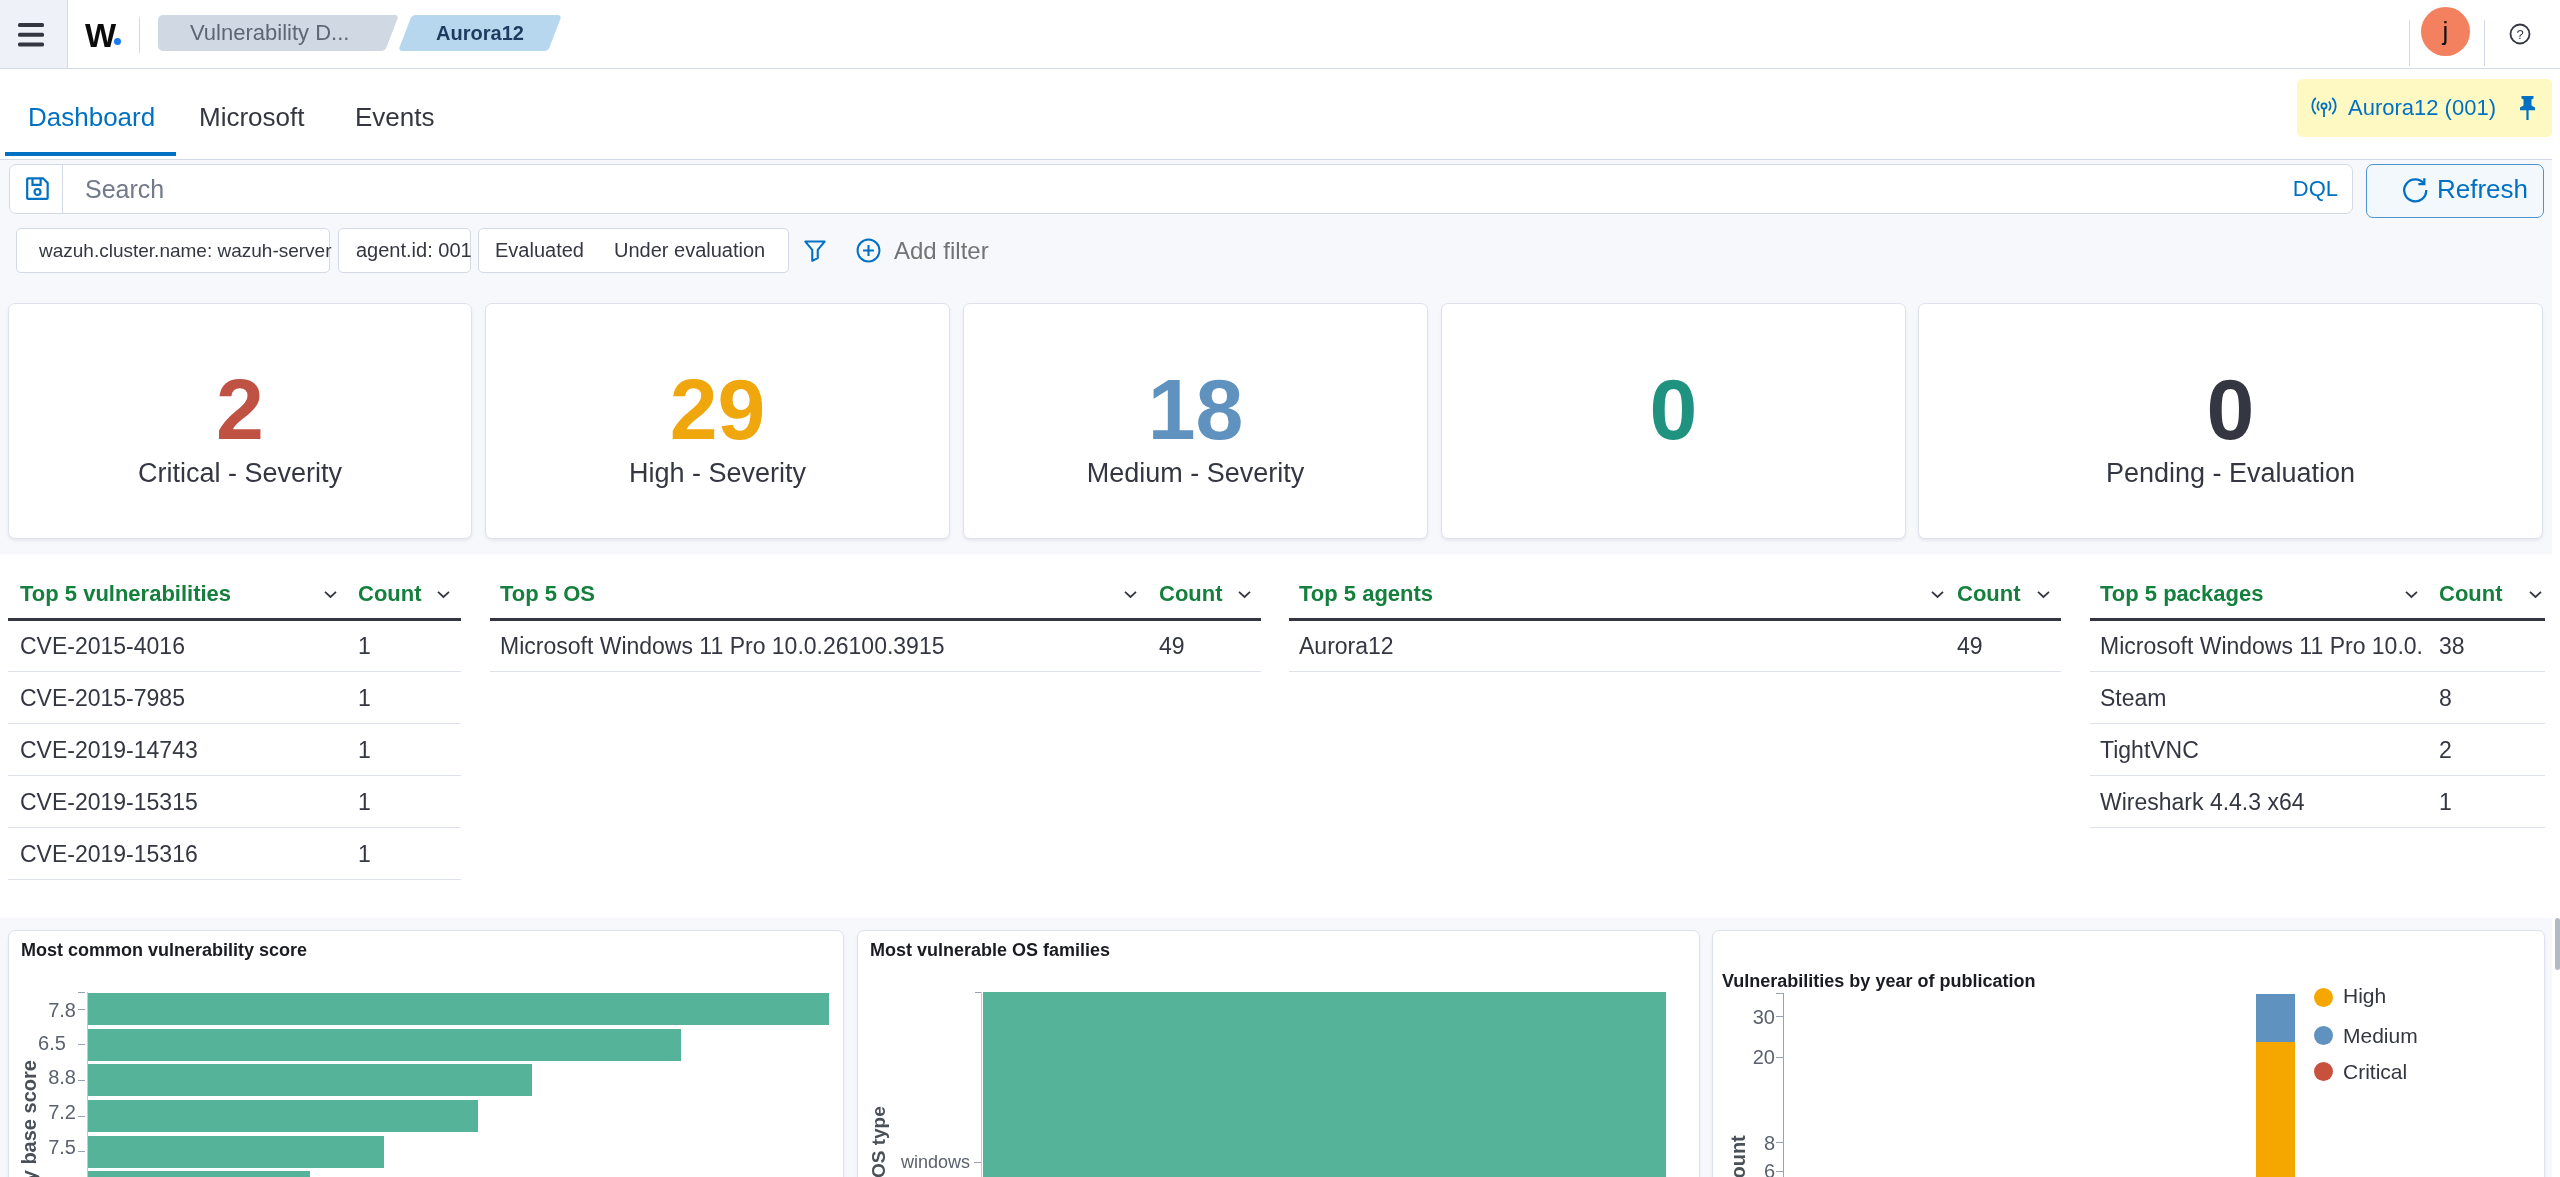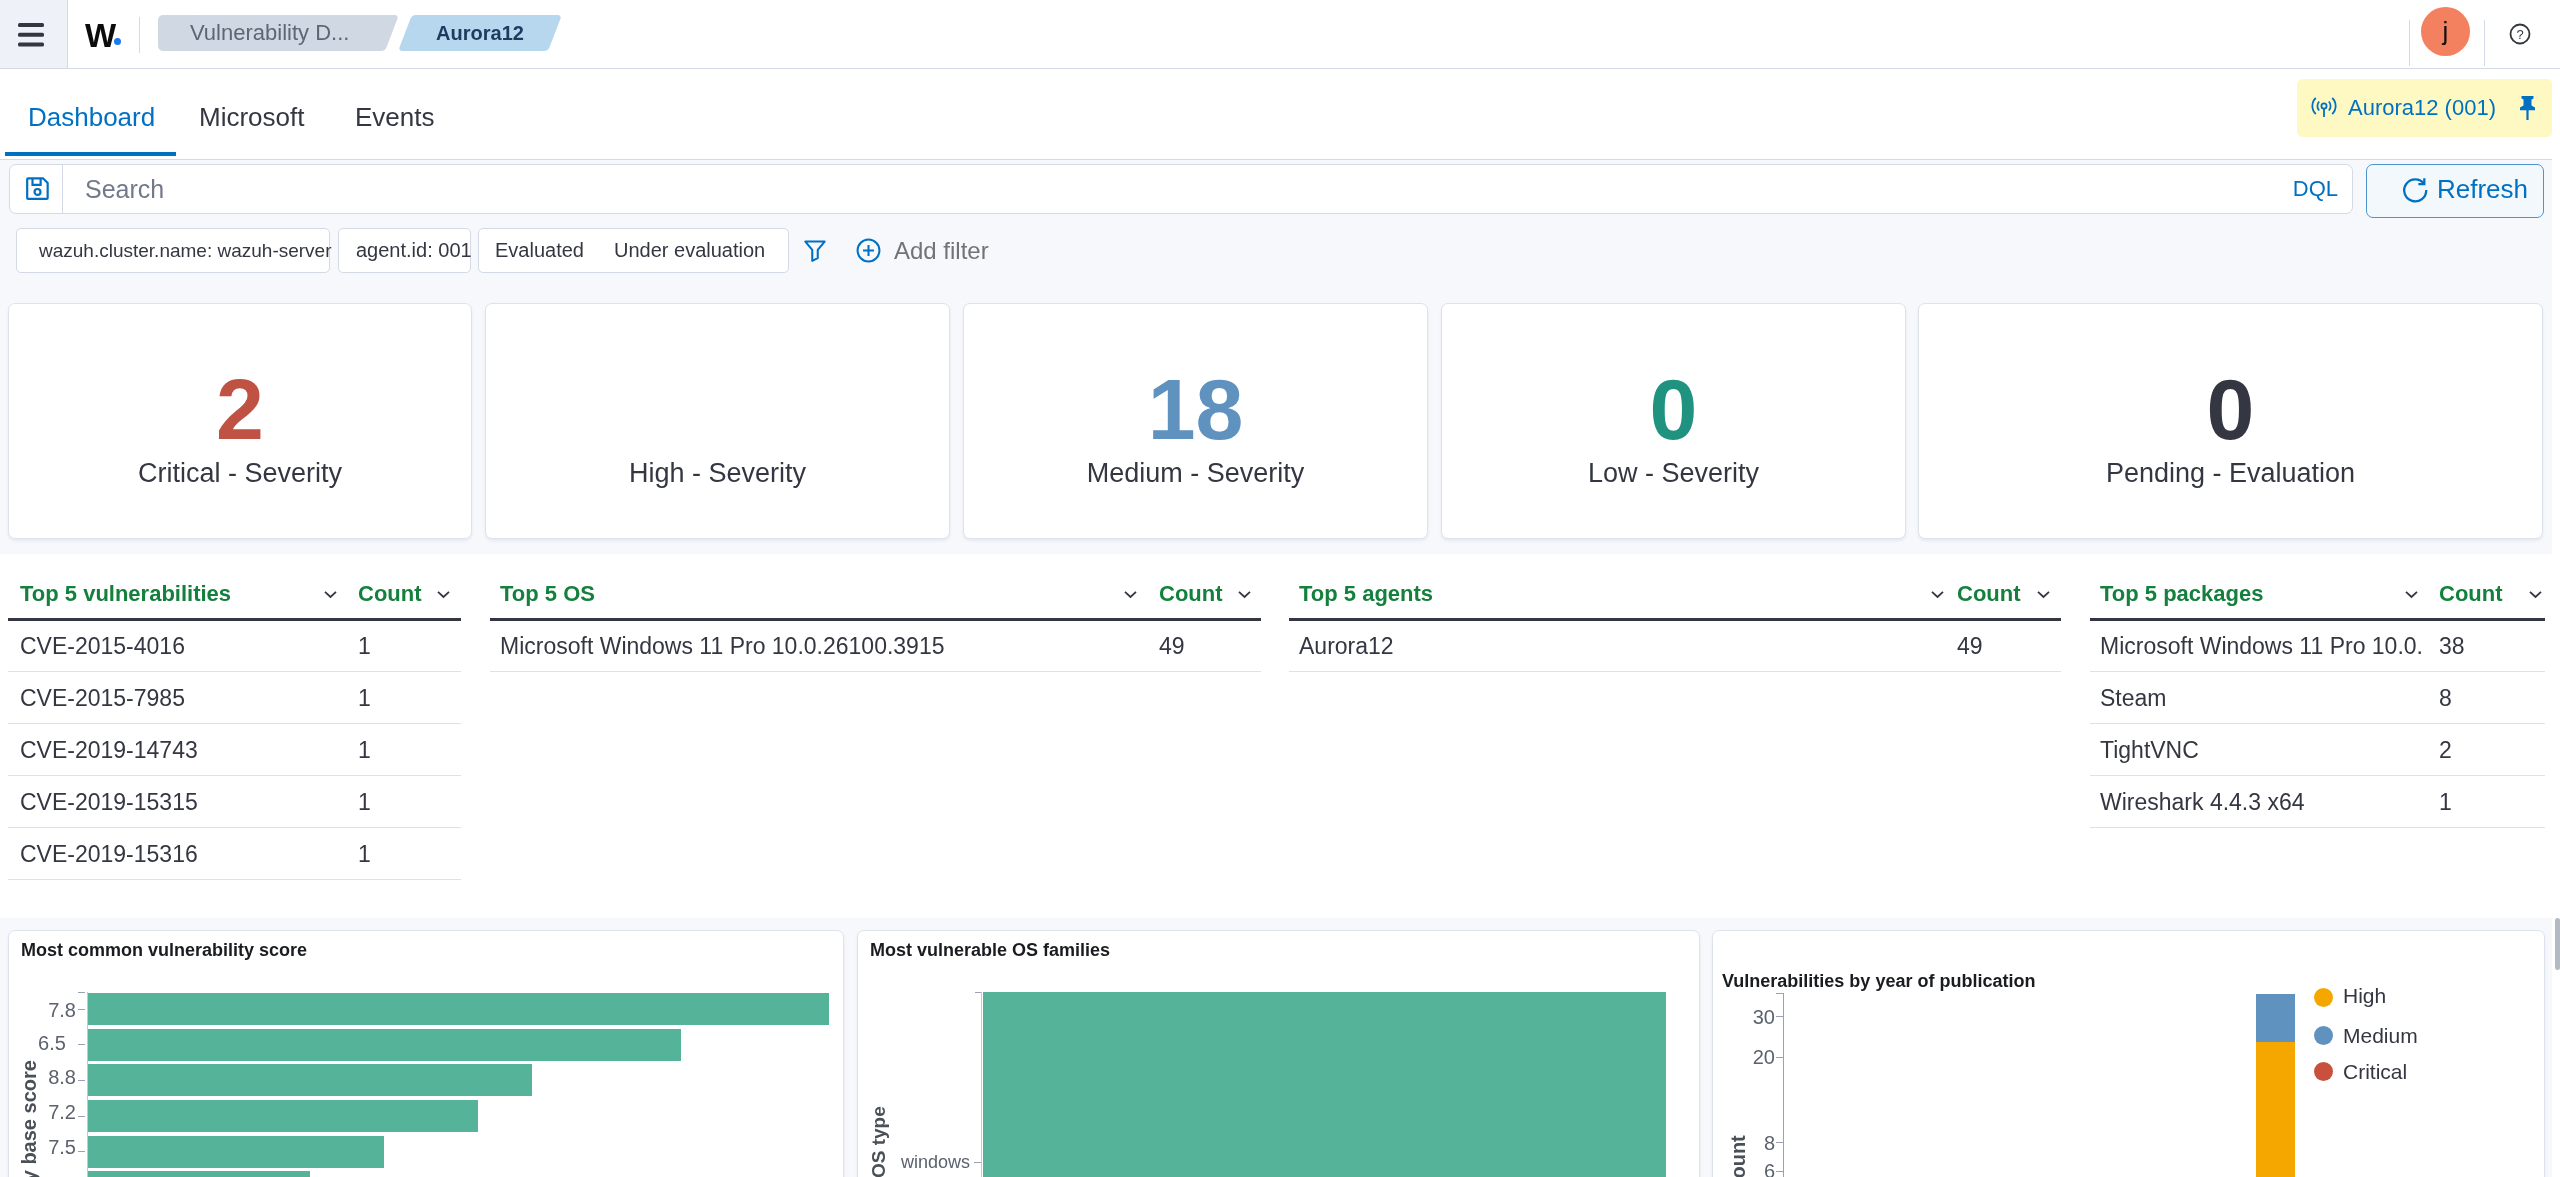--- a/index.html
+++ b/index.html
@@ -147,29 +147,29 @@
   <circle cx="8" cy="8" r="7" fill="none" stroke="#0071c2" stroke-width="1.3"></circle>
   <path d="M8 4.5 v7 M4.5 8 h7" stroke="#0071c2" stroke-width="1.3"></path>
 </svg>
 <div class="abs" style="left:894px;top:228px;line-height:45px;font-size:24px;color:#737373;">Add filter</div>
 
 <div class="card" style="left:8px; width:464px;">
     <div class="num" style="color:#c05244;">2</div>
     <div class="cap">Critical - Severity</div>
   </div>
 <div class="card" style="left:485px; width:465px;">
+    <div class="num" style="color:#f0a70d;">29</div>
     <div class="cap">High - Severity</div>
   </div>
 <div class="card" style="left:963px; width:465px;">
     <div class="num" style="color:#6092c0;">18</div>
     <div class="cap">Medium - Severity</div>
   </div>
 <div class="card" style="left:1441px; width:465px;">
     <div class="num" style="color:#209280;">0</div>
-    <div class="cap">Low - Severity</div>
   </div>
 <div class="card" style="left:1918px; width:625px;">
     <div class="num" style="color:#343741;">0</div>
     <div class="cap">Pending - Evaluation</div>
   </div>
 
 <div id="tablesband"></div>
 
 <div class="thead" style="left:20px; top:582px;">Top 5 vulnerabilities</div>
 <svg class="chev" style="left:323px; top:590px;" viewBox="0 0 15 9">

